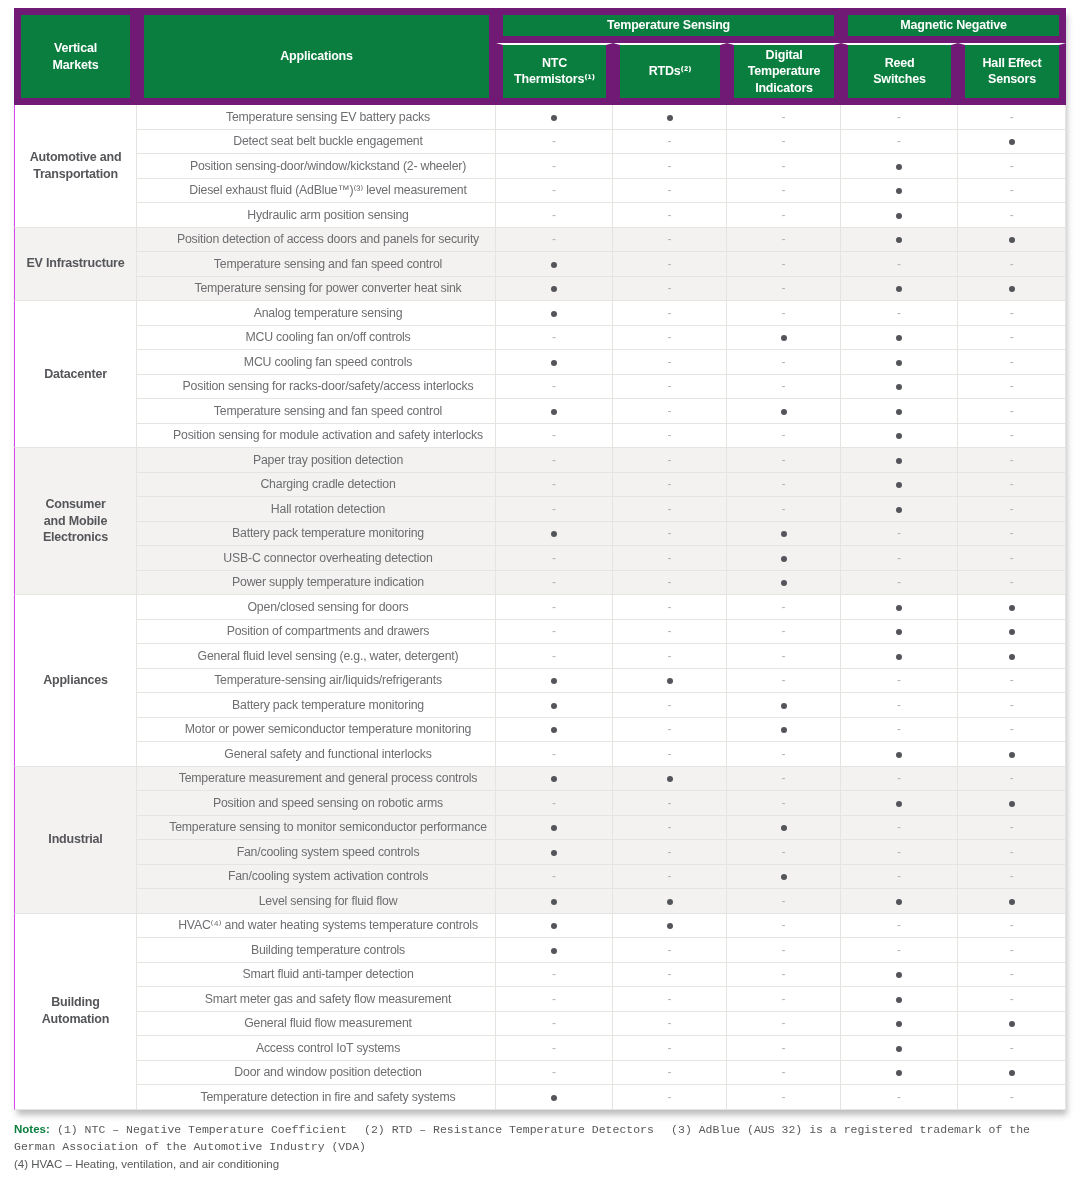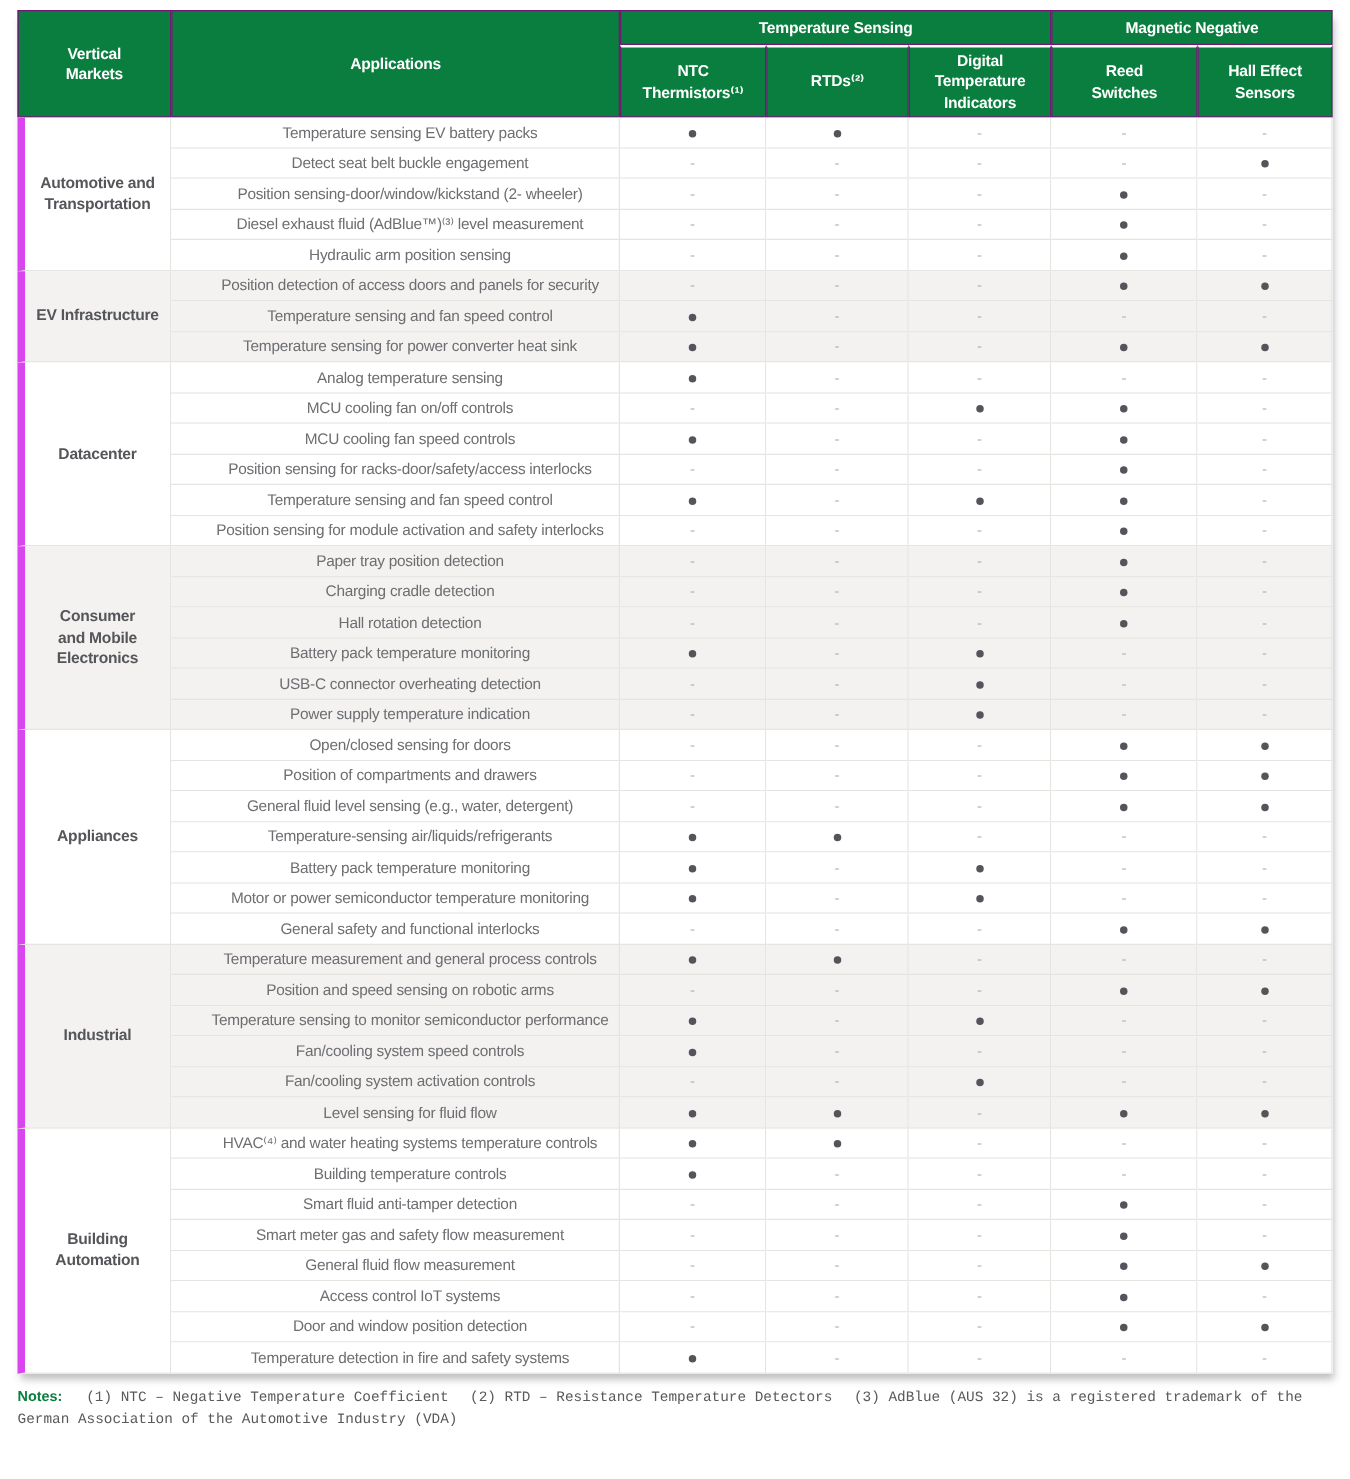--- a/index.html
+++ b/index.html
@@ -24,21 +24,21 @@
   
   thead th {
     background: #0A7E3E;
     color: #ffffff;
     font-weight: bold;
     font-size: 12.5px;
     text-align: center;
     vertical-align: middle;
     white-space: pre-line;
     line-height: 1.32;
-    border: 1px solid #701a75;
+    border: 7px solid #701a75;
     padding: 2px 4px;
   }
   thead tr.group-row th { height: 28px; }
   thead tr.sub-row th { height: 58px; border-top: 2px solid #ffffff; }
   thead th.span-full { height: 86px; }
   
   tbody td {
     height: 24.5px;
     border-right: 1px solid #E6E4E1;
     border-bottom: 1px solid #E6E4E1;
@@ -47,21 +47,21 @@
     background: #ffffff;
   }
   tbody tr.shaded td { background: #F3F2F0; }
   td.market {
     font-weight: bold;
     color: #55565A;
     font-size: 12.5px;
     text-align: center;
     white-space: pre-line;
     line-height: 1.35;
-    border-left: 6px solid #d946ef;
+    border-left: 1px solid #d946ef;
   }
   td.app {
     color: #6D6E71;
     font-size: 12.3px;
     text-align: center;
     padding-left: 24px;
   }
   td.mark {
     text-align: center;
     color: #B6B4B1;
@@ -77,21 +77,21 @@
   
   .notes {
     margin: 11px 14px 0 14px;
     font-size: 11.5px;
     color: #58595B;
     line-height: 1.45;
   }
   .notes .notes-label {
     color: #0A7E3E;
     font-weight: bold;
-    margin-right: 16px;
+    margin-right: 4px;
   }
   .notes .note-item { margin-right: 14px; font-family: Liberation Mono, monospace; }
 </style>
 </head>
 <body>
 
 <div class="table-wrap">
   <table class="sensor-table">
     <colgroup>
       <col style="width:123px">
@@ -467,13 +467,14 @@
   </table>
 </div>
 
 <div class="notes">
   <div>
     <span class="notes-label">Notes:</span>
     <span class="note-item">(1)  NTC – Negative Temperature Coefficient</span>
     <span class="note-item">(2)  RTD – Resistance Temperature Detectors</span>
     <span class="note-item">(3)  AdBlue (AUS 32) is a registered trademark of the German Association of the Automotive Industry (VDA)</span>
   </div>
+  <div>(4)  HVAC – Heating, ventilation, and air conditioning</div>
 </div>
 
 </body></html>

